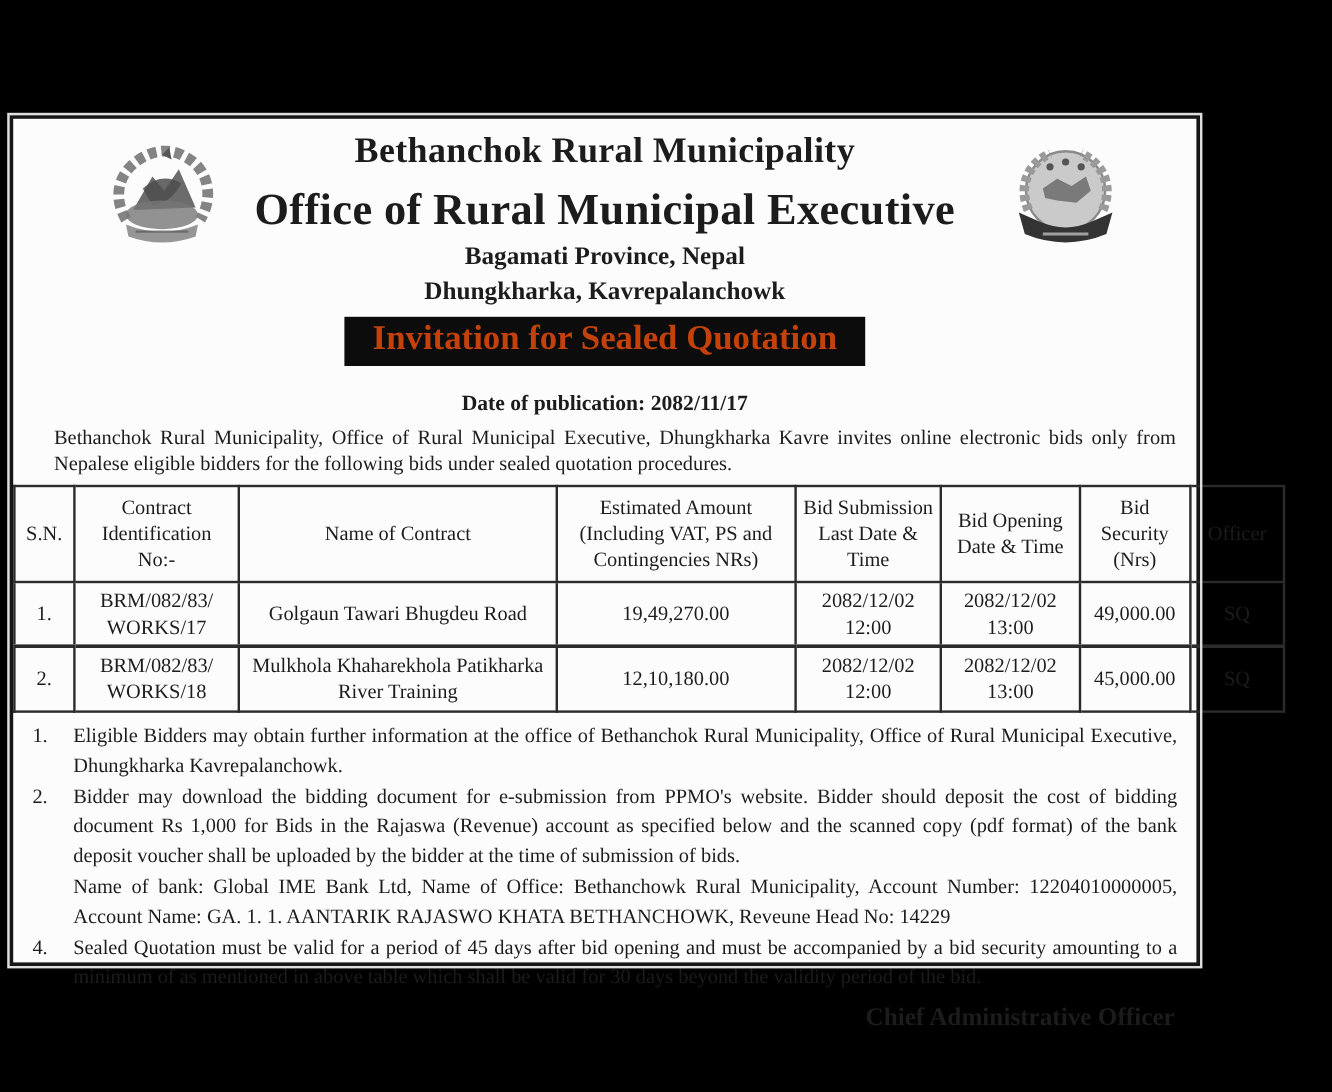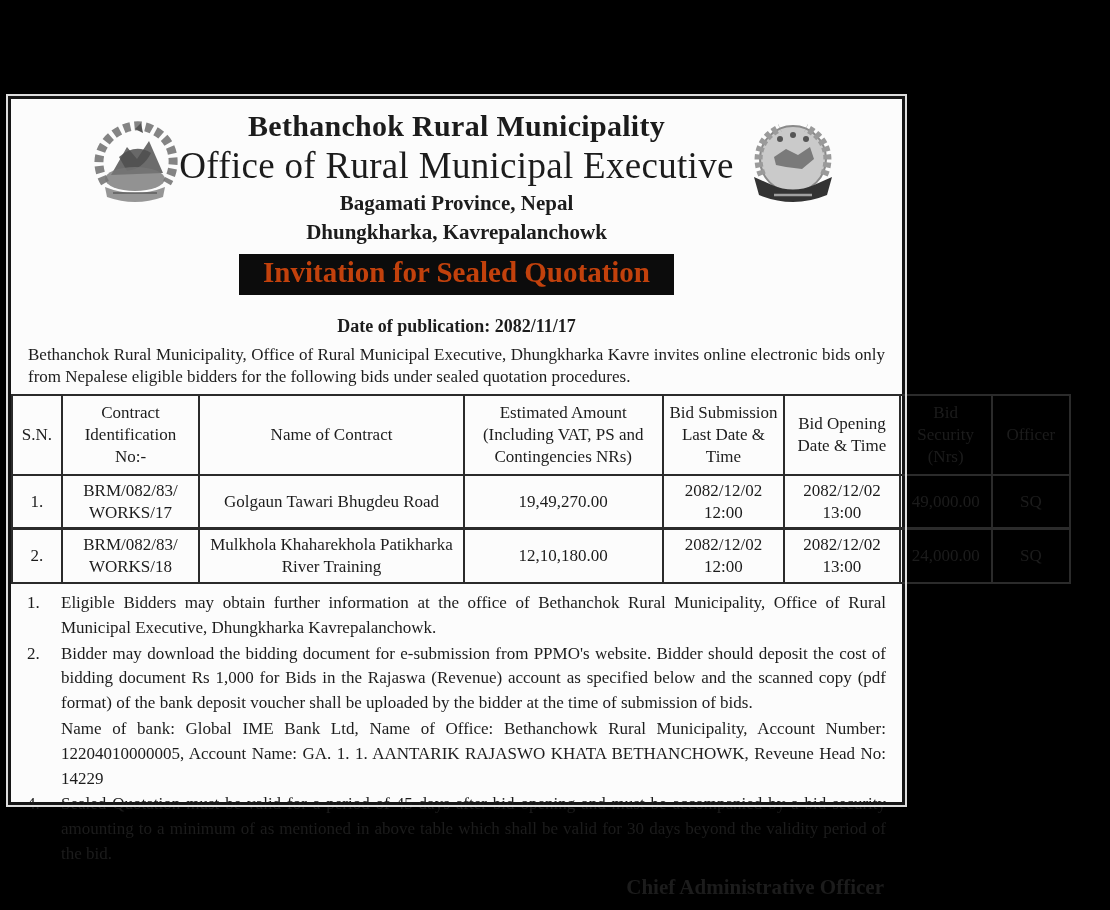--- a/index.html
+++ b/index.html
@@ -6,44 +6,44 @@
   html, body {
     width: 1110px; height: 910px;
     background: #000000;
     font-family: "Liberation Serif", "DejaVu Serif", serif;
     overflow: hidden;
     position: relative;
   }
   .document {
     position: absolute;
     left: 8px; top: 96px;
-    width: 897px; height: 709px;
+    width: 992px; height: 709px;
     background: #fcfcfc;
     border: 3px solid #161616;
     outline: 2px solid #dedede;
     color: #1c1c1c;
   }
   .masthead { position: relative; text-align: center; padding-top: 10px; }
   .logo { position: absolute; }
   .logo-left { left: 72px; top: 18px; width: 104px; height: 96px; }
   .logo-right { right: 58px; top: 16px; width: 102px; height: 102px; }
   .org-name { font-size: 30px; font-weight: bold; letter-spacing: .3px; }
-  .office-name { font-size: 37px; font-weight: normal; margin-top: 1px; letter-spacing: .3px; }
+  .office-name { font-size: 37px; font-weight: bold; margin-top: 11px; letter-spacing: .3px; }
   .addr { font-size: 21px; font-weight: bold; margin-top: 4px; }
   .title-band-wrap { text-align: center; margin-top: 9px; }
   .title-band {
     display: inline-block;
     background: #0c0c0c;
     color: #c2410c;
     font-size: 29px; font-weight: bold;
     padding: 2px 24px 6px 24px;
   }
   .pub-date { text-align: center; font-size: 18px; font-weight: bold; margin-top: 21px; }
   .intro {
-    margin: 7px 17px 0 17px;
+    margin: 7px 17px 0 34px;
     font-size: 17px; line-height: 1.32;
     text-align: justify;
   }
   table.bids {
     border-collapse: collapse;
     margin: 5px auto 0 auto;
     width: 1060px;
     table-layout: fixed;
   }
   table.bids th, table.bids td {
@@ -170,21 +170,21 @@
         <td>Mulkhola Khaharekhola Patikharka River Training</td>
         <td>12,10,180.00</td>
         <td>
           <div>2082/12/02</div>
           <div>12:00</div>
         </td>
         <td>
           <div>2082/12/02</div>
           <div>13:00</div>
         </td>
-        <td>24,000.00</td>
+        <td>45,000.00</td>
         <td>SQ</td>
       </tr>
     </tbody>
   </table>
 
   <div class="notes">
     <div class="note">
       <div class="num">1.</div>
       <div class="txt">Eligible Bidders may obtain further information at the office of Bethanchok Rural Municipality, Office of Rural Municipal Executive, Dhungkharka Kavrepalanchowk.</div>
     </div>

